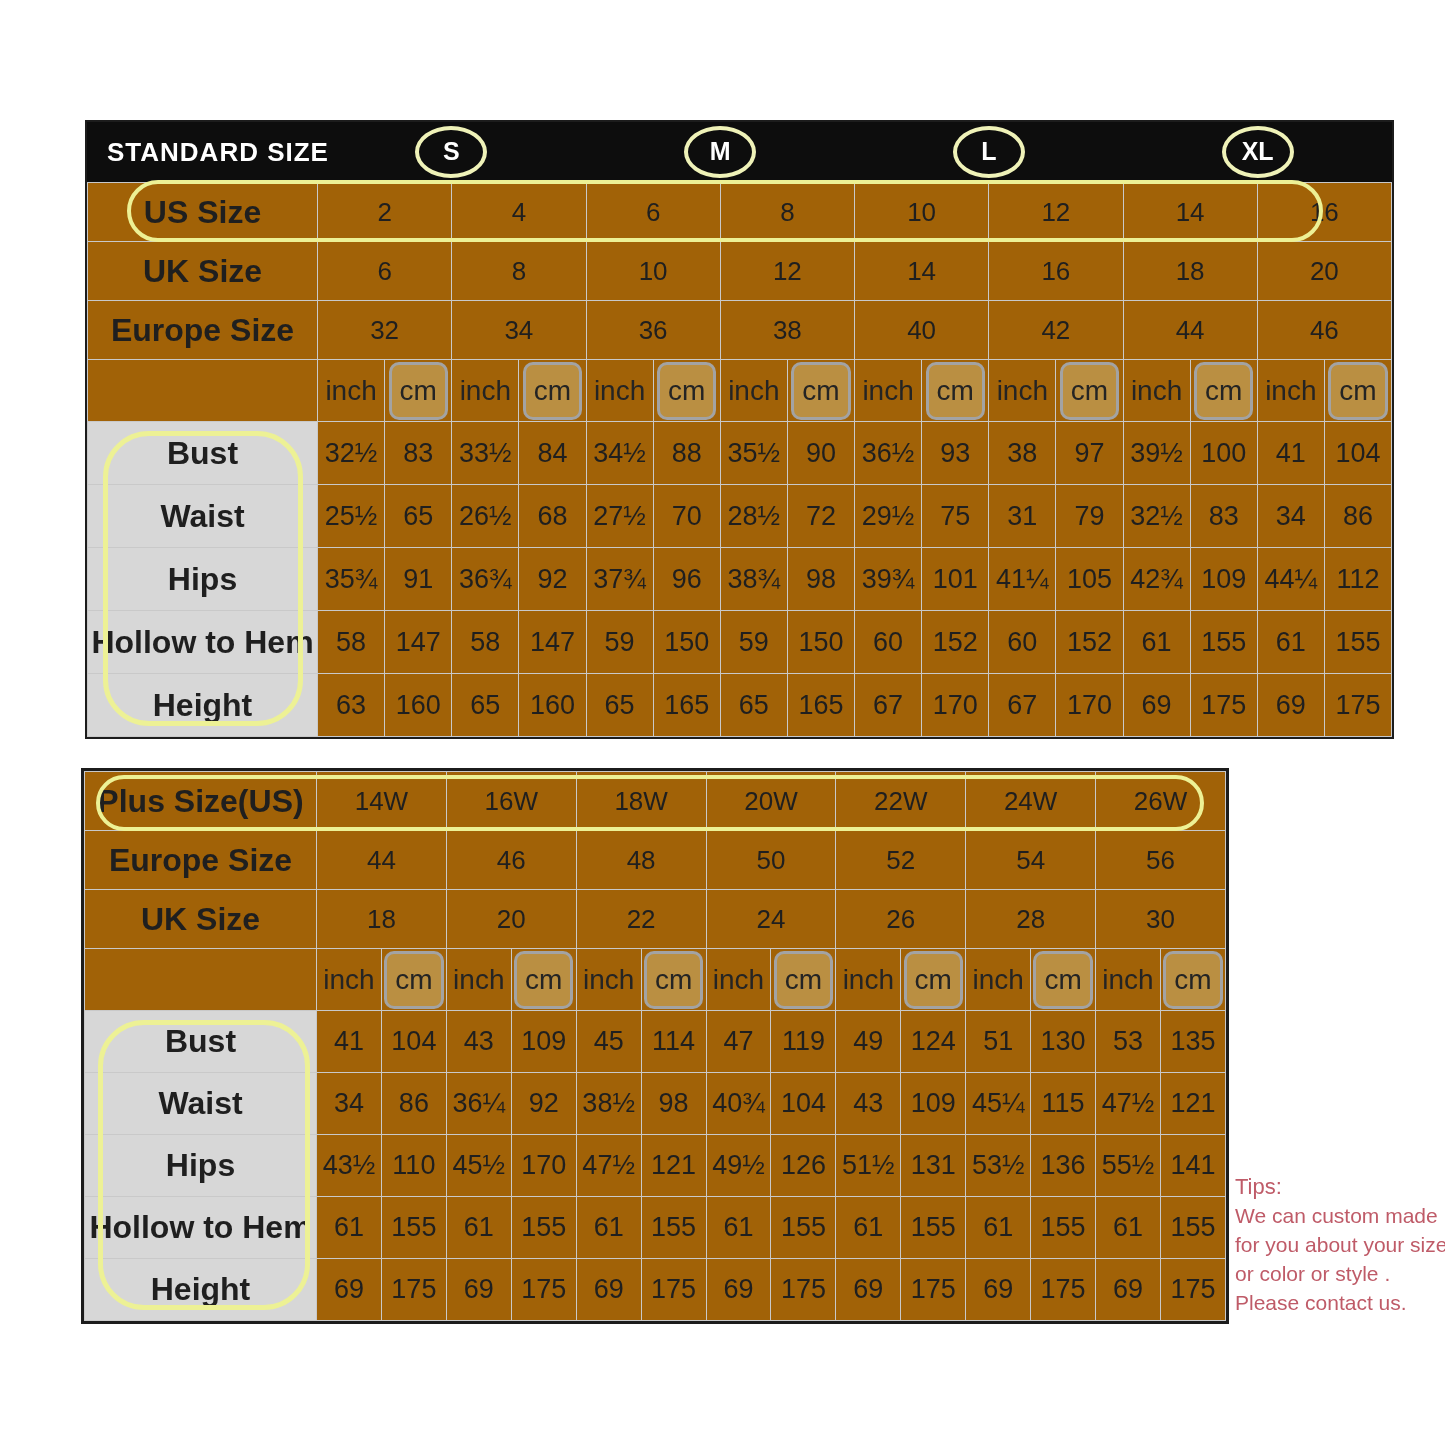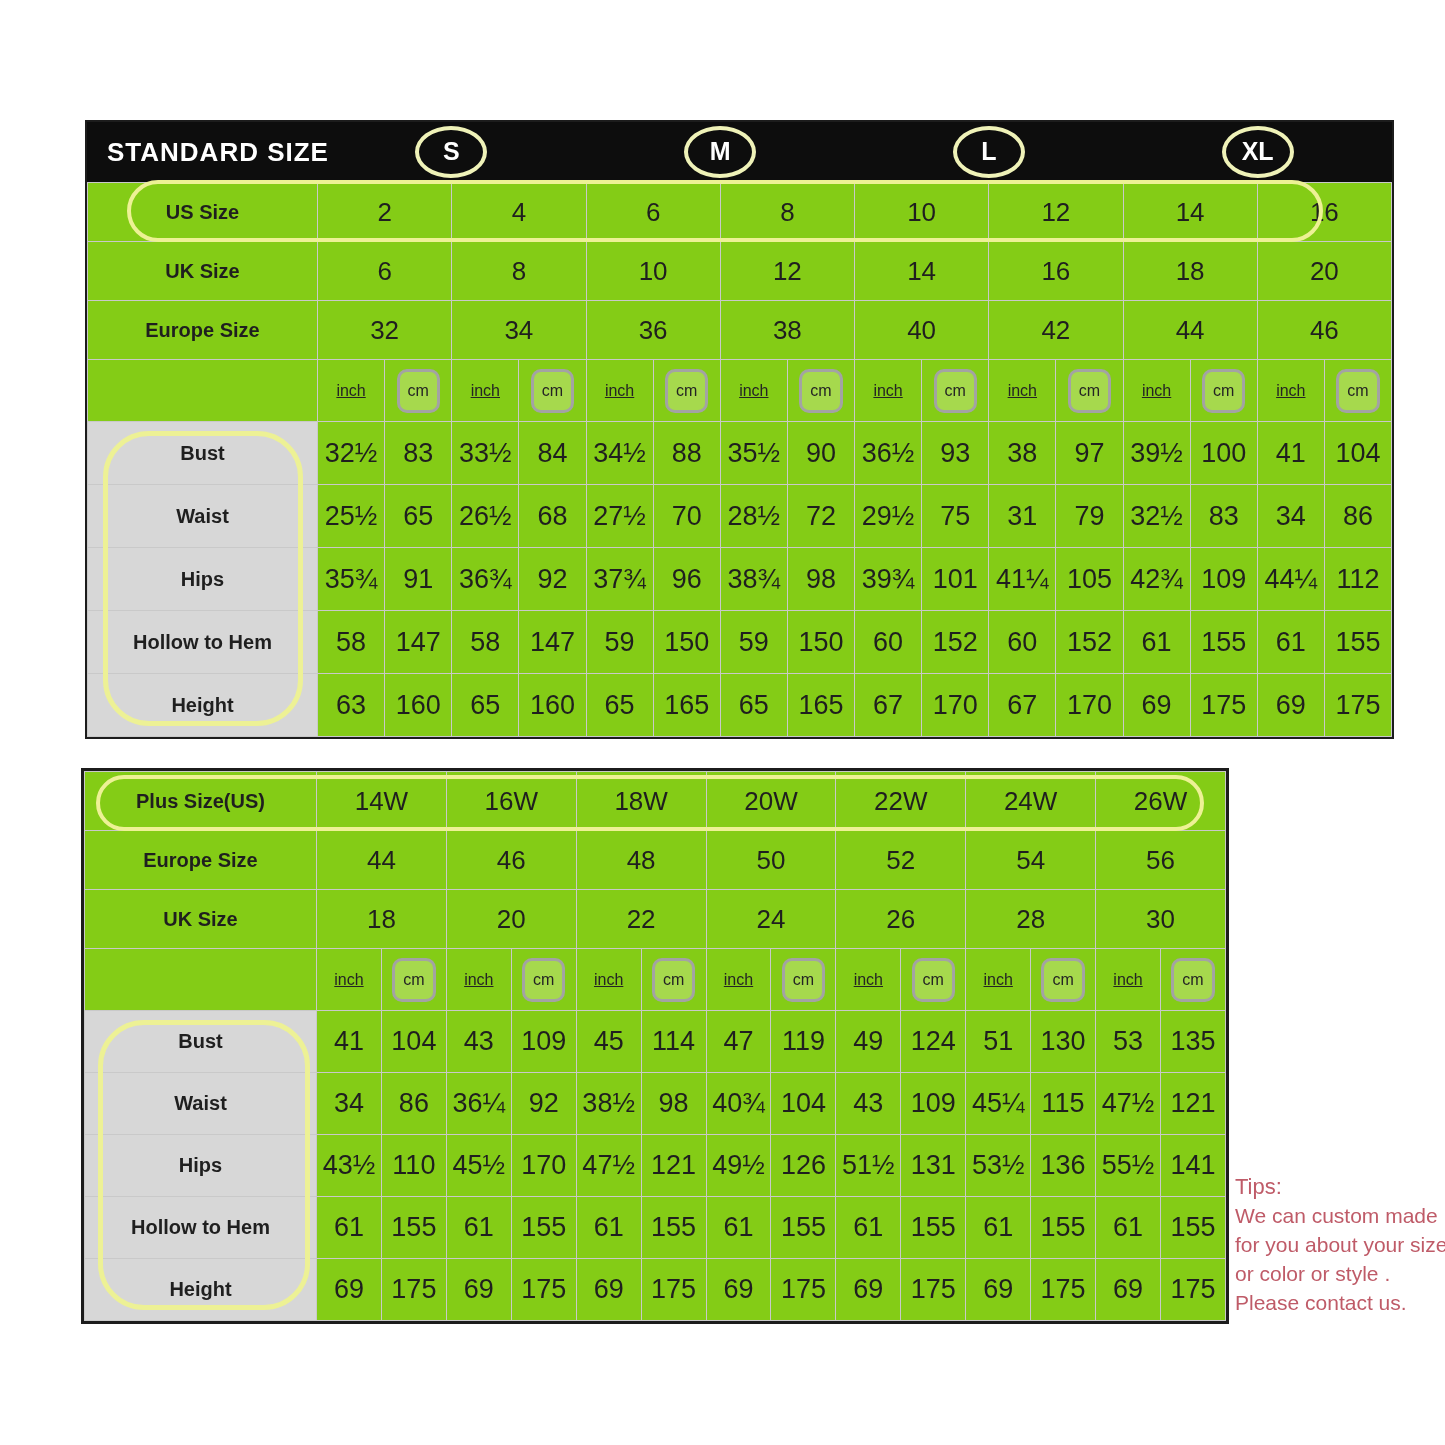--- a/index.html
+++ b/index.html
@@ -1,40 +1,40 @@
 <!DOCTYPE html>
 <html><head>
 <meta charset="utf-8">
 <style>
   html,body{margin:0;padding:0;}
   body{
     width:1445px;height:1445px;background:#ffffff;position:relative;
     font-family:"Liberation Sans","DejaVu Sans",sans-serif;color:#1f1f1f;
   }
-  .size-table{position:absolute;background:#84cc16;border:2px solid #1c1c1c;box-sizing:content-box;}
+  .size-table{position:absolute;background:#a16207;border:2px solid #1c1c1c;box-sizing:content-box;}
   #standard-table{left:85px;top:120px;width:1305px;}
   #plus-table{left:81px;top:768px;width:1142px;border-width:3px;}
 
   
   .black-bar{height:60px;background:#0d0d0d;display:flex;align-items:center;}
   .bar-title{width:230px;flex:0 0 230px;padding-left:20px;box-sizing:border-box;color:#ffffff;
     font-weight:bold;font-size:26px;letter-spacing:1px;white-space:nowrap;}
   .badge-zone{flex:1;display:flex;justify-content:center;align-items:center;}
   .badge{display:inline-block;min-width:34px;padding:0 15px;height:44px;line-height:42px;
     border:4px solid #eff2b8;border-radius:50%;color:#ffffff;font-weight:bold;font-size:25px;text-align:center;}
 
   table{width:100%;border-collapse:collapse;table-layout:fixed;}
   td{border:1px solid #c9c9c9;text-align:center;vertical-align:middle;padding:0;overflow:hidden;}
   .size-row{height:59px;}
   .unit-row{height:62px;}
   .standard .measure-row{height:63px;}
   .plus .measure-row{height:62px;}
-  .row-label{font-weight:bold;font-size:20px;margin-left:44px;}
+  .row-label{font-weight:bold;font-size:32px;margin-left:44px;}
   .size-val{font-size:26px;}
-  .unit-cell{font-size:16px;color:#242424;text-decoration:underline;}
+  .unit-cell{font-size:28px;color:#242424;}
   .cm-box{display:inline-block;border:3px solid #a3a3a3;border-radius:10px;padding:10px 8px;
     background:rgba(246,247,205,0.30);}
   .measure-label{background:#d7d7d7;}
   .measure-val{font-size:27px;}
 
   
   .oval-annot,.rect-annot{position:absolute;pointer-events:none;}
   .oval-annot{border:4px solid #edf195;}
   .rect-annot{border:5px solid #edf195;border-radius:46px;}
   #std-oval{left:40px;top:58px;width:1196px;height:62px;border-radius:36px;box-sizing:border-box;}

